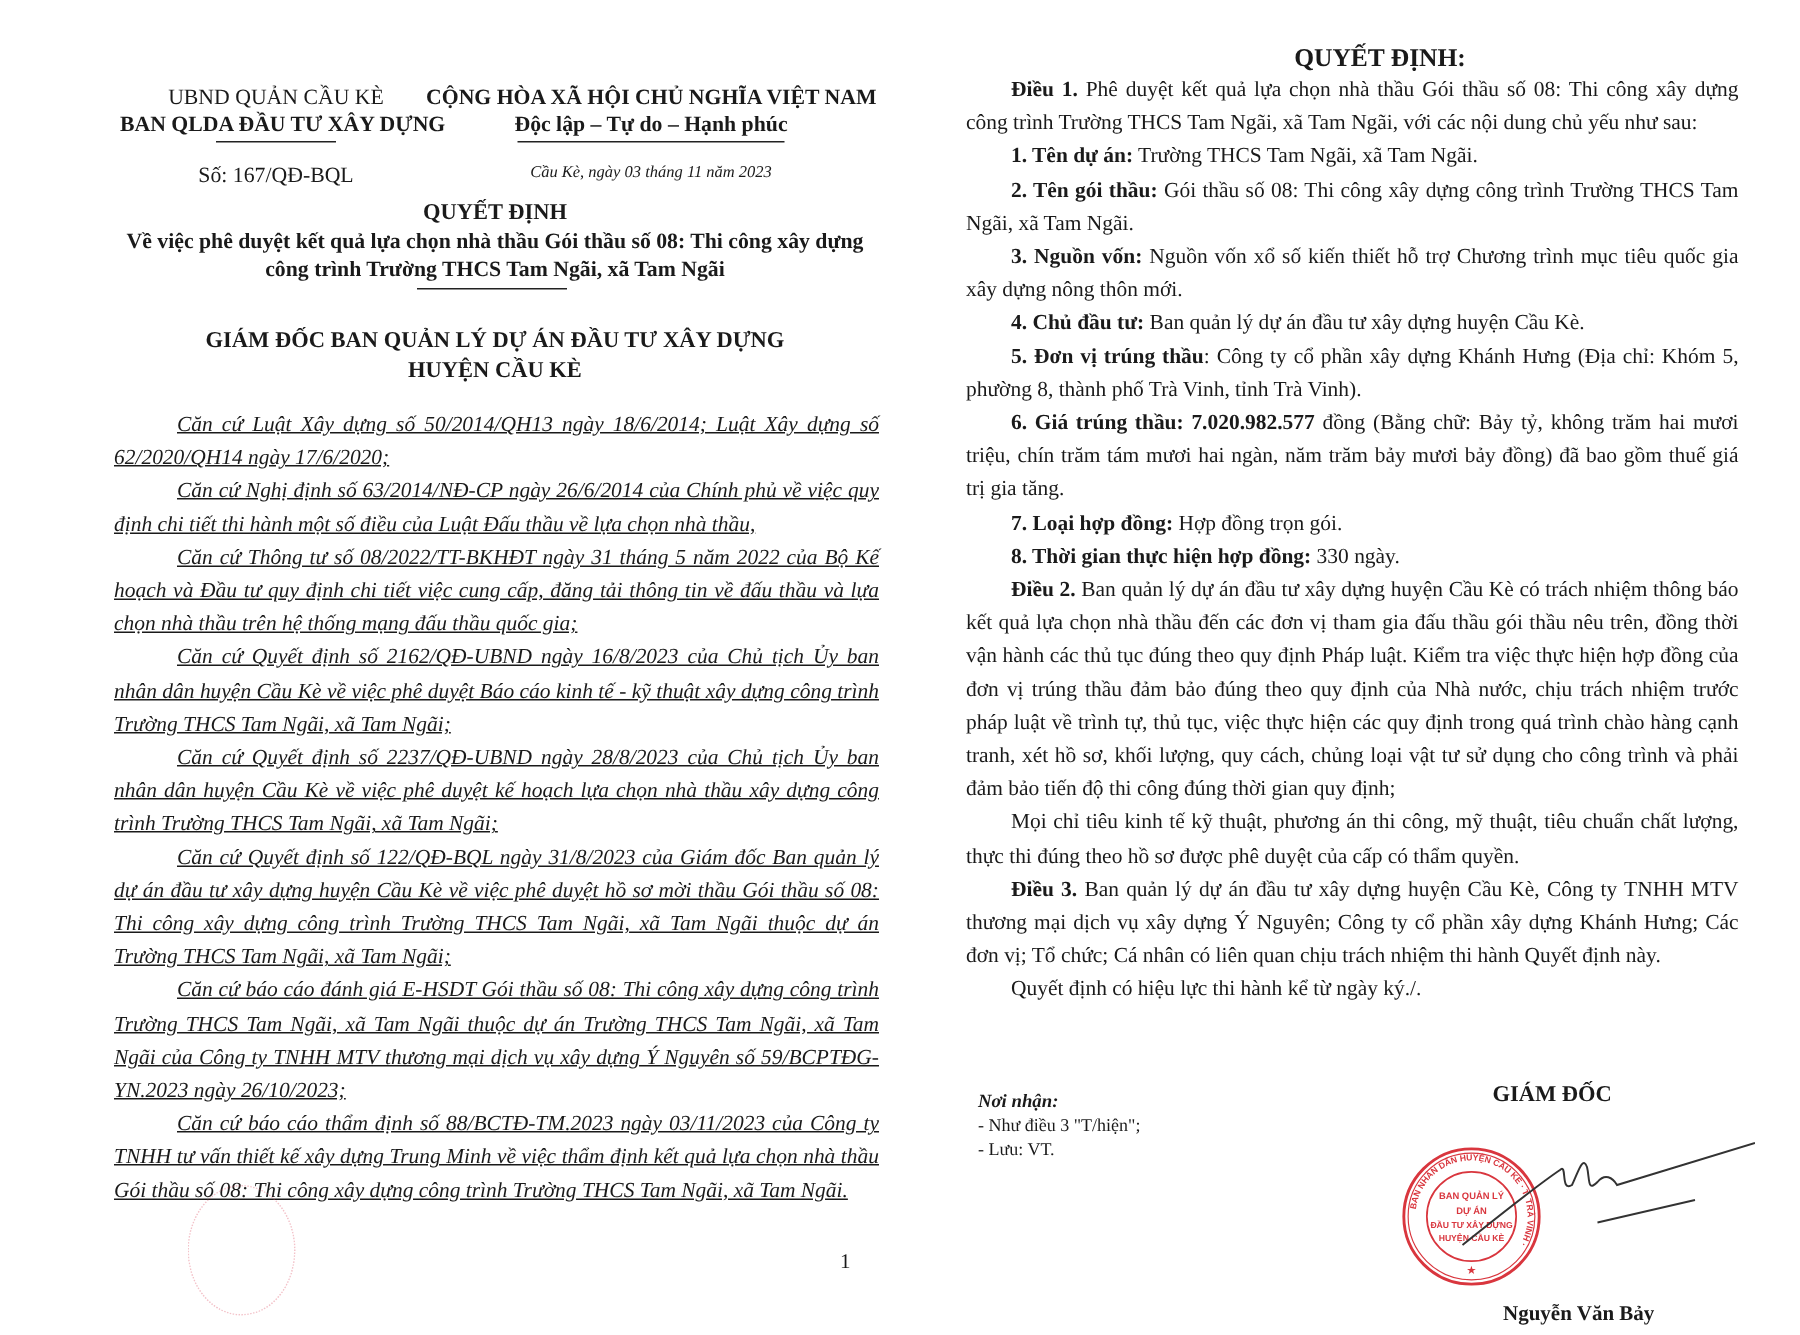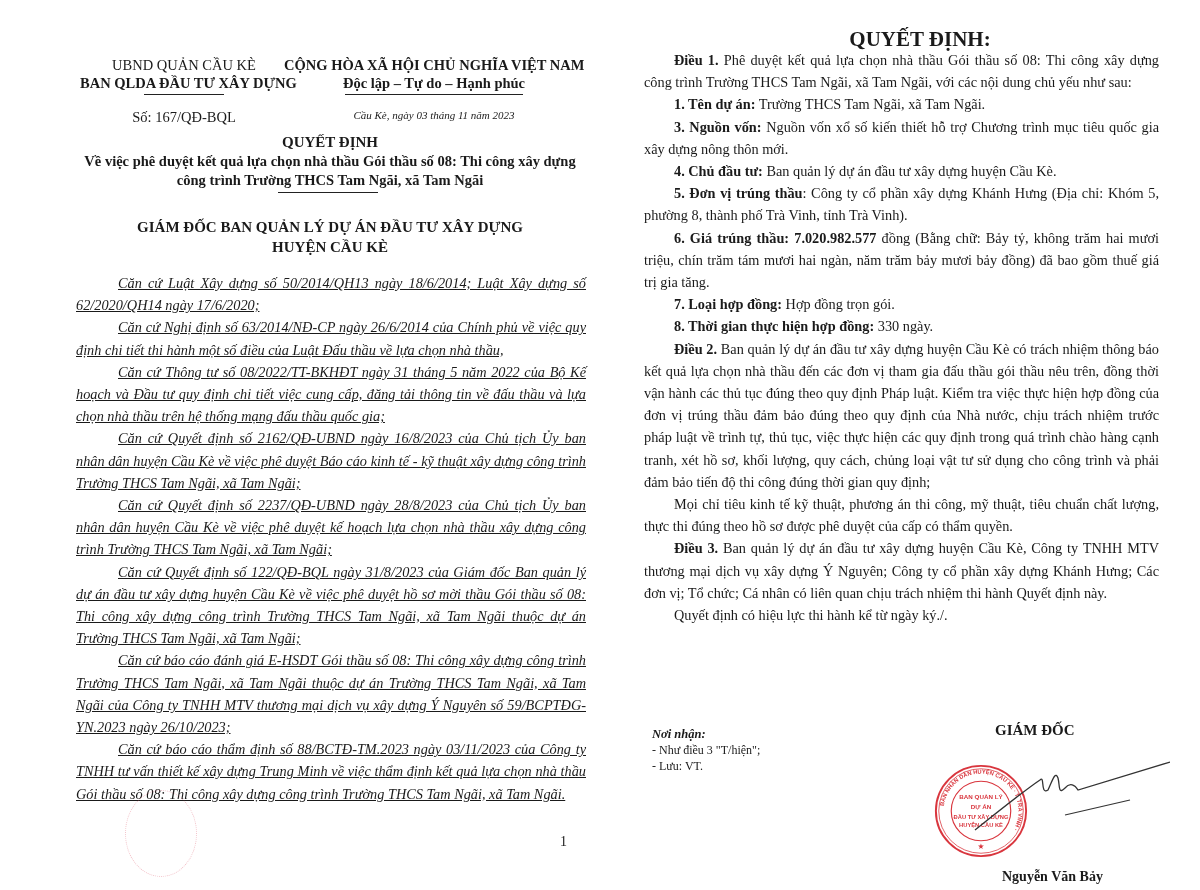--- a/index.html
+++ b/index.html
@@ -31,21 +31,21 @@
   .basis { font-style:italic; font-size:14.3px; line-height:22.2px; text-align:justify;
            text-indent:42px; margin:0; }
 
   .page-number { position:absolute; left:560px; top:834px; font-size:14px; }
 
   .ghost-stamp { position:absolute; left:125px; top:790px; width:70px; height:85px;
                  border:1px dotted rgba(220,80,100,0.35); border-radius:50%; }
 
   
   .decision-title { position:absolute; left:0; width:580px; top:29px; text-align:center;
-                    font-weight:bold; font-size:21px; line-height:20px; padding-left:20px; box-sizing:border-box; }
+                    font-weight:bold; font-size:17px; line-height:20px; padding-left:20px; box-sizing:border-box; }
   .content { position:absolute; left:24px; width:515px; top:49px; }
   .para { font-size:14.3px; line-height:22.2px; text-align:justify; text-indent:30px; margin:0; }
   .para b { font-weight:bold; }
 
   .recipients { position:absolute; left:32px; top:726px; font-size:12px; line-height:16px; }
   .recipients-title { font-style:italic; font-weight:bold; font-size:12.5px; }
   .signer-title { position:absolute; left:375px; top:722px; font-weight:bold; font-size:15px; }
   .signer-name { position:absolute; left:382px; top:838px; font-weight:bold; font-size:14px;margin-top:31px; }
 
   .stamp { position:absolute; left:312px; top:763px; width:98px; height:96px; }
@@ -94,20 +94,21 @@
   <div class="ghost-stamp"></div>
   <div class="page-number">1</div>
 </div>
 
 <div class="page" id="page-right">
   <div class="decision-title">QUYẾT ĐỊNH:</div>
 
   <div class="content">
     <p class="para"><b>Điều 1.</b><span> Phê duyệt kết quả lựa chọn nhà thầu Gói thầu số 08: Thi công xây dựng công trình Trường THCS Tam Ngãi, xã Tam Ngãi, với các nội dung chủ yếu như sau:</span></p>
     <p class="para"><b>1. Tên dự án:</b><span> Trường THCS Tam Ngãi, xã Tam Ngãi.</span></p>
+    <p class="para"><b>2. Tên gói thầu:</b><span> Gói thầu số 08: Thi công xây dựng công trình Trường THCS Tam Ngãi, xã Tam Ngãi.</span></p>
     <p class="para"><b>3. Nguồn vốn:</b><span> Nguồn vốn xổ số kiến thiết hỗ trợ Chương trình mục tiêu quốc gia xây dựng nông thôn mới.</span></p>
     <p class="para"><b>4. Chủ đầu tư:</b><span> Ban quản lý dự án đầu tư xây dựng huyện Cầu Kè.</span></p>
     <p class="para"><b>5. Đơn vị trúng thầu</b><span>: Công ty cổ phần xây dựng Khánh Hưng (Địa chỉ: Khóm 5, phường 8, thành phố Trà Vinh, tỉnh Trà Vinh).</span></p>
     <p class="para"><b>6. Giá trúng thầu: 7.020.982.577</b><span> đồng (Bằng chữ: Bảy tỷ, không trăm hai mươi triệu, chín trăm tám mươi hai ngàn, năm trăm bảy mươi bảy đồng) đã bao gồm thuế giá trị gia tăng.</span></p>
     <p class="para"><b>7. Loại hợp đồng:</b><span> Hợp đồng trọn gói.</span></p>
     <p class="para"><b>8. Thời gian thực hiện hợp đồng:</b><span> 330 ngày.</span></p>
     <p class="para"><b>Điều 2.</b><span> Ban quản lý dự án đầu tư xây dựng huyện Cầu Kè có trách nhiệm thông báo kết quả lựa chọn nhà thầu đến các đơn vị tham gia đấu thầu gói thầu nêu trên, đồng thời vận hành các thủ tục đúng theo quy định Pháp luật. Kiểm tra việc thực hiện hợp đồng của đơn vị trúng thầu đảm bảo đúng theo quy định của Nhà nước, chịu trách nhiệm trước pháp luật về trình tự, thủ tục, việc thực hiện các quy định trong quá trình chào hàng cạnh tranh, xét hồ sơ, khối lượng, quy cách, chủng loại vật tư sử dụng cho công trình và phải đảm bảo tiến độ thi công đúng thời gian quy định;</span></p>
     <p class="para">Mọi chỉ tiêu kinh tế kỹ thuật, phương án thi công, mỹ thuật, tiêu chuẩn chất lượng, thực thi đúng theo hồ sơ được phê duyệt của cấp có thẩm quyền.</p>
     <p class="para"><b>Điều 3.</b><span> Ban quản lý dự án đầu tư xây dựng huyện Cầu Kè, Công ty TNHH MTV thương mại dịch vụ xây dựng Ý Nguyên; Công ty cổ phần xây dựng Khánh Hưng; Các đơn vị; Tổ chức; Cá nhân có liên quan chịu trách nhiệm thi hành Quyết định này.</span></p>
     <p class="para">Quyết định có hiệu lực thi hành kể từ ngày ký./.</p>

